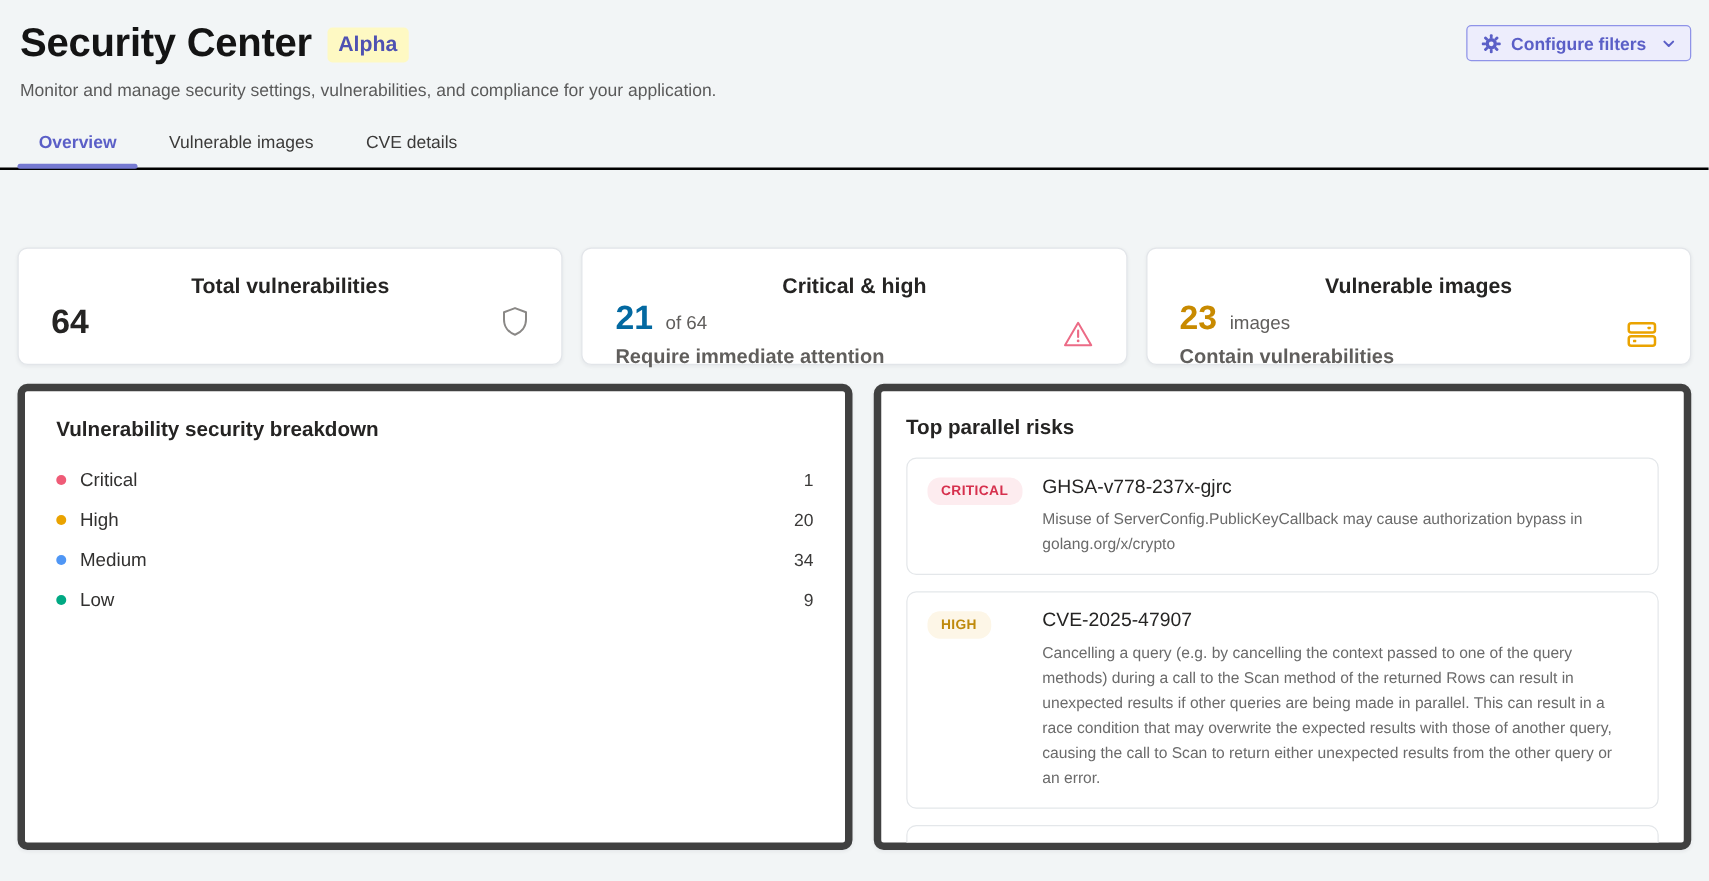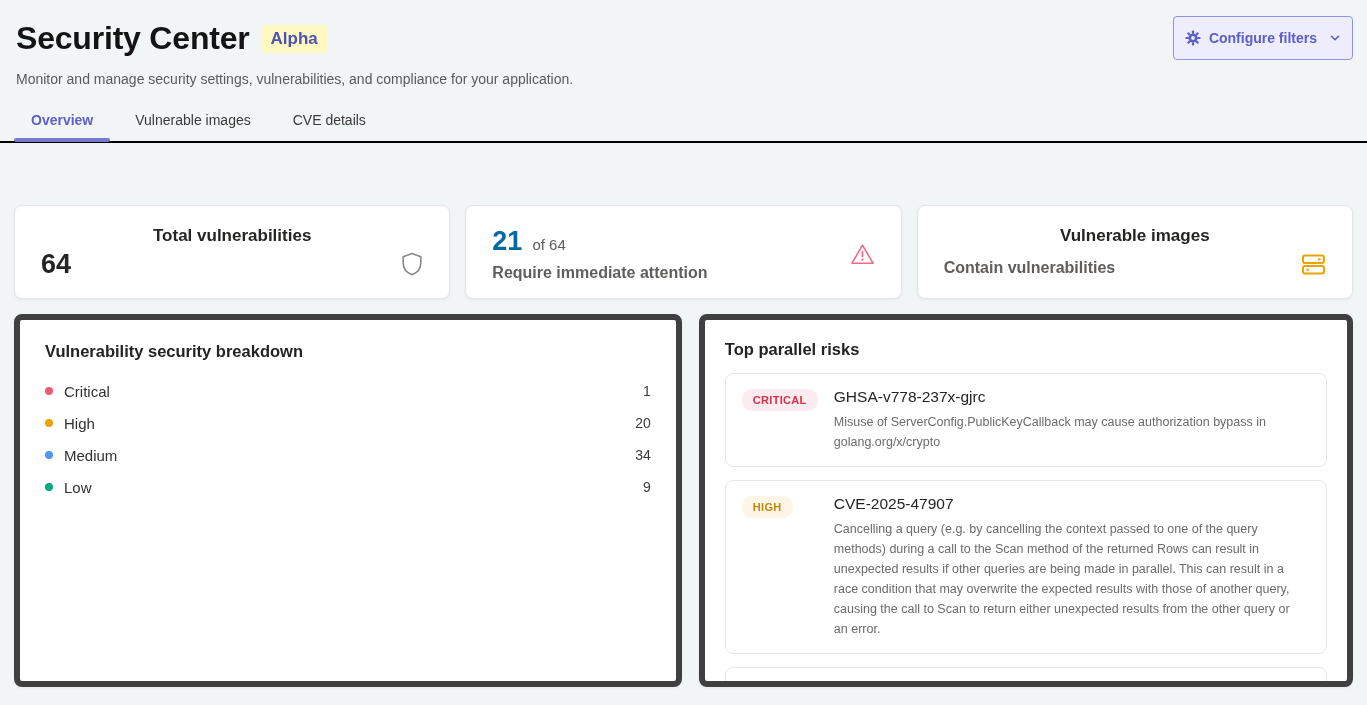--- a/index.html
+++ b/index.html
@@ -18,21 +18,21 @@
   .alpha-badge {
     margin-left: 12px; margin-top: 2px;
     background: #fef9c3; color: #4f52b2;
     font-size: 17px; font-weight: 600;
     padding: 4px 9px; border-radius: 4px;
   }
   .configure-btn {
     margin-left: auto;
     display: flex; align-items: center; gap: 8px;
     background: #ededfc; border: 1px solid #8f93e8; border-radius: 4px;
-    height: 44px; padding: 0 11px;
+    height: 29px; padding: 0 11px;
     font-family: inherit; font-size: 14px; font-weight: 700; color: #5b5fc7;
     cursor: pointer;
   }
   .configure-btn .chev { margin-left: 4px; display: flex; align-items: center; }
   .subtitle { margin-top: 11px; font-size: 14px; color: #5a5a5a; }
   
   .tabs {
     margin-top: 16px;
     padding: 0 14px;
     border-bottom: 2px solid #000000;
@@ -165,20 +165,21 @@
         </div>
         <div class="stat-icon">
           <svg width="22" height="24" viewBox="0 0 22 24">
               <path d="M11 1.5 L19.8 4.8 V10.8 C19.8 16.6 16 20.9 11 22.8 C6 20.9 2.2 16.6 2.2 10.8 V4.8 Z" fill="none" stroke="#8a8886" stroke-width="1.6" stroke-linejoin="round"></path>
             </svg>
         </div>
       </div>
     </div>
 
     <div class="stat-card">
+      <div class="stat-title">Critical &amp; high</div>
       <div class="stat-body">
         <div class="stat-left">
           <div class="stat-numrow">
             <span class="stat-num crimson">21</span>
             <span class="stat-suffix">of 64</span>
           </div>
           <div class="stat-caption">Require immediate attention</div>
         </div>
         <div class="stat-icon">
           <svg width="25" height="23" viewBox="0 0 25 23">
@@ -187,20 +188,24 @@
             <circle cx="12.5" cy="16.7" r="1.1" fill="#ec6b86"></circle>
           </svg>
         </div>
       </div>
     </div>
 
     <div class="stat-card">
       <div class="stat-title">Vulnerable images</div>
       <div class="stat-body">
         <div class="stat-left">
+          <div class="stat-numrow">
+            <span class="stat-num amber">23</span>
+            <span class="stat-suffix">images</span>
+          </div>
           <div class="stat-caption">Contain vulnerabilities</div>
         </div>
         <div class="stat-icon">
           <svg width="25" height="23" viewBox="0 0 25 23">
             <rect x="2" y="2.5" width="21" height="7.5" rx="2" fill="none" stroke="#eaa300" stroke-width="2"></rect>
             <rect x="2" y="13" width="21" height="7.5" rx="2" fill="none" stroke="#eaa300" stroke-width="2"></rect>
             <rect x="17" y="5.3" width="2.6" height="2" rx="0.5" fill="#eaa300"></rect>
             <rect x="5.4" y="15.8" width="2.6" height="2" rx="0.5" fill="#eaa300"></rect>
           </svg>
         </div>

